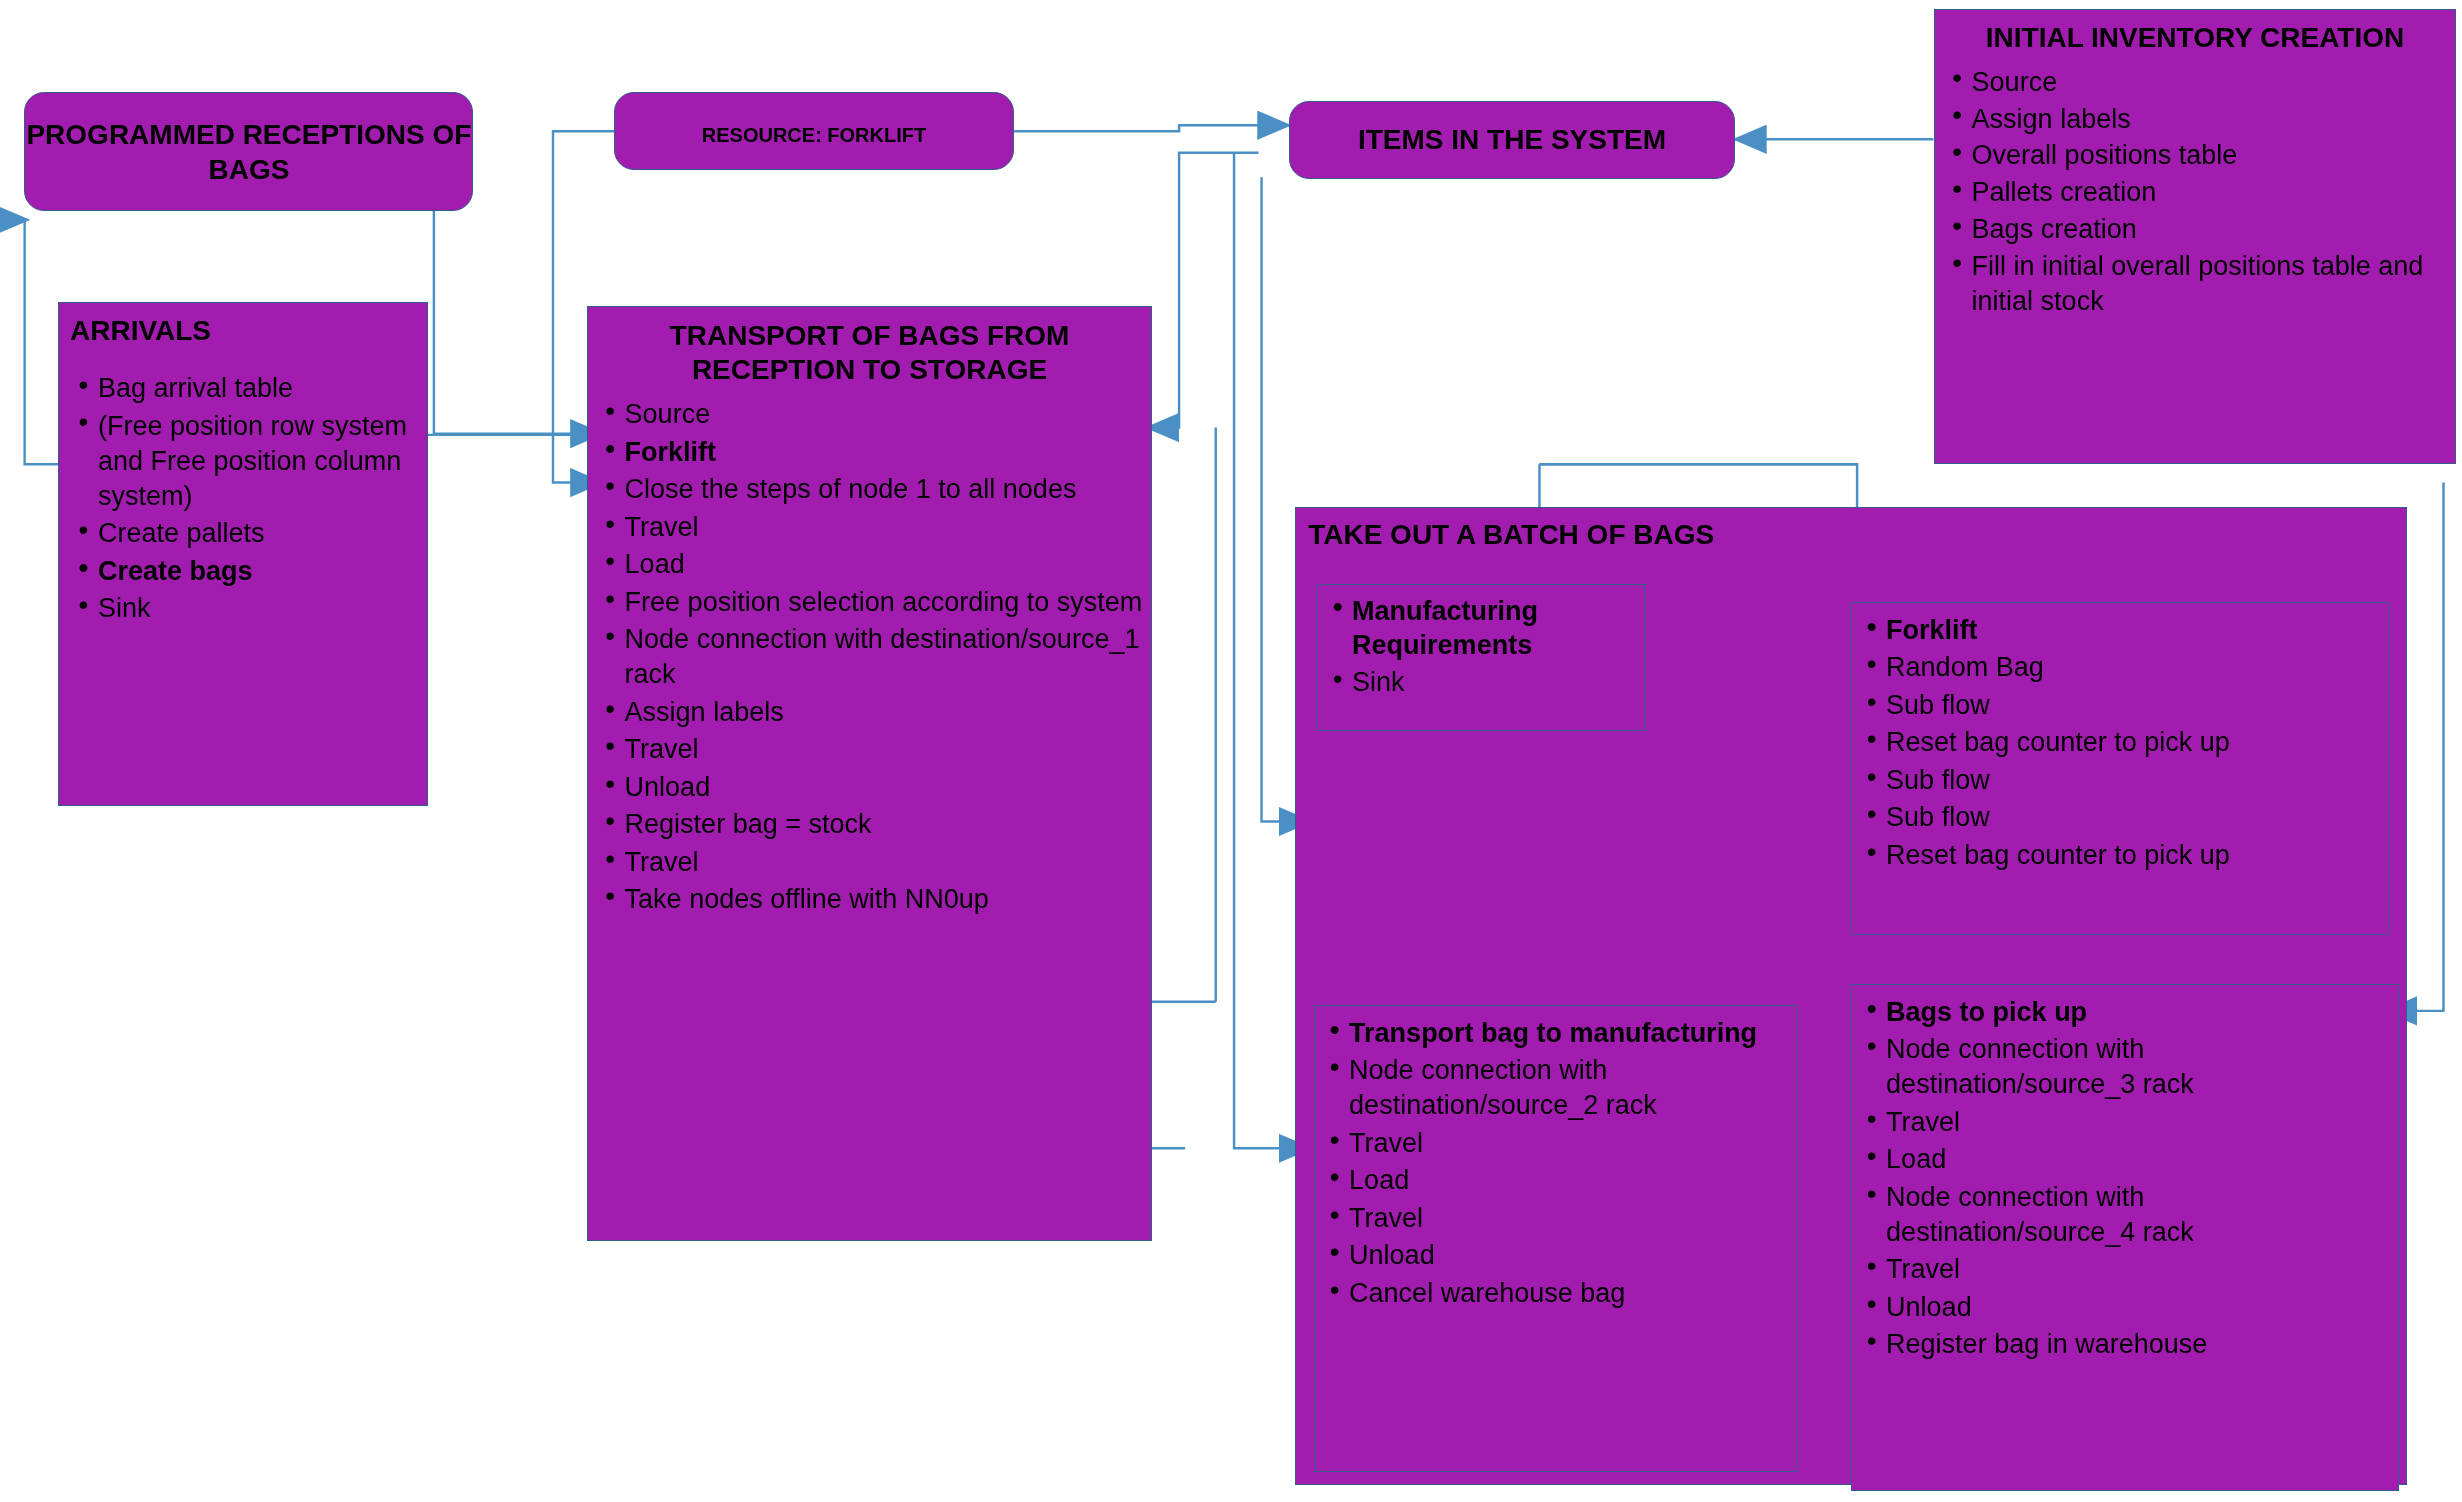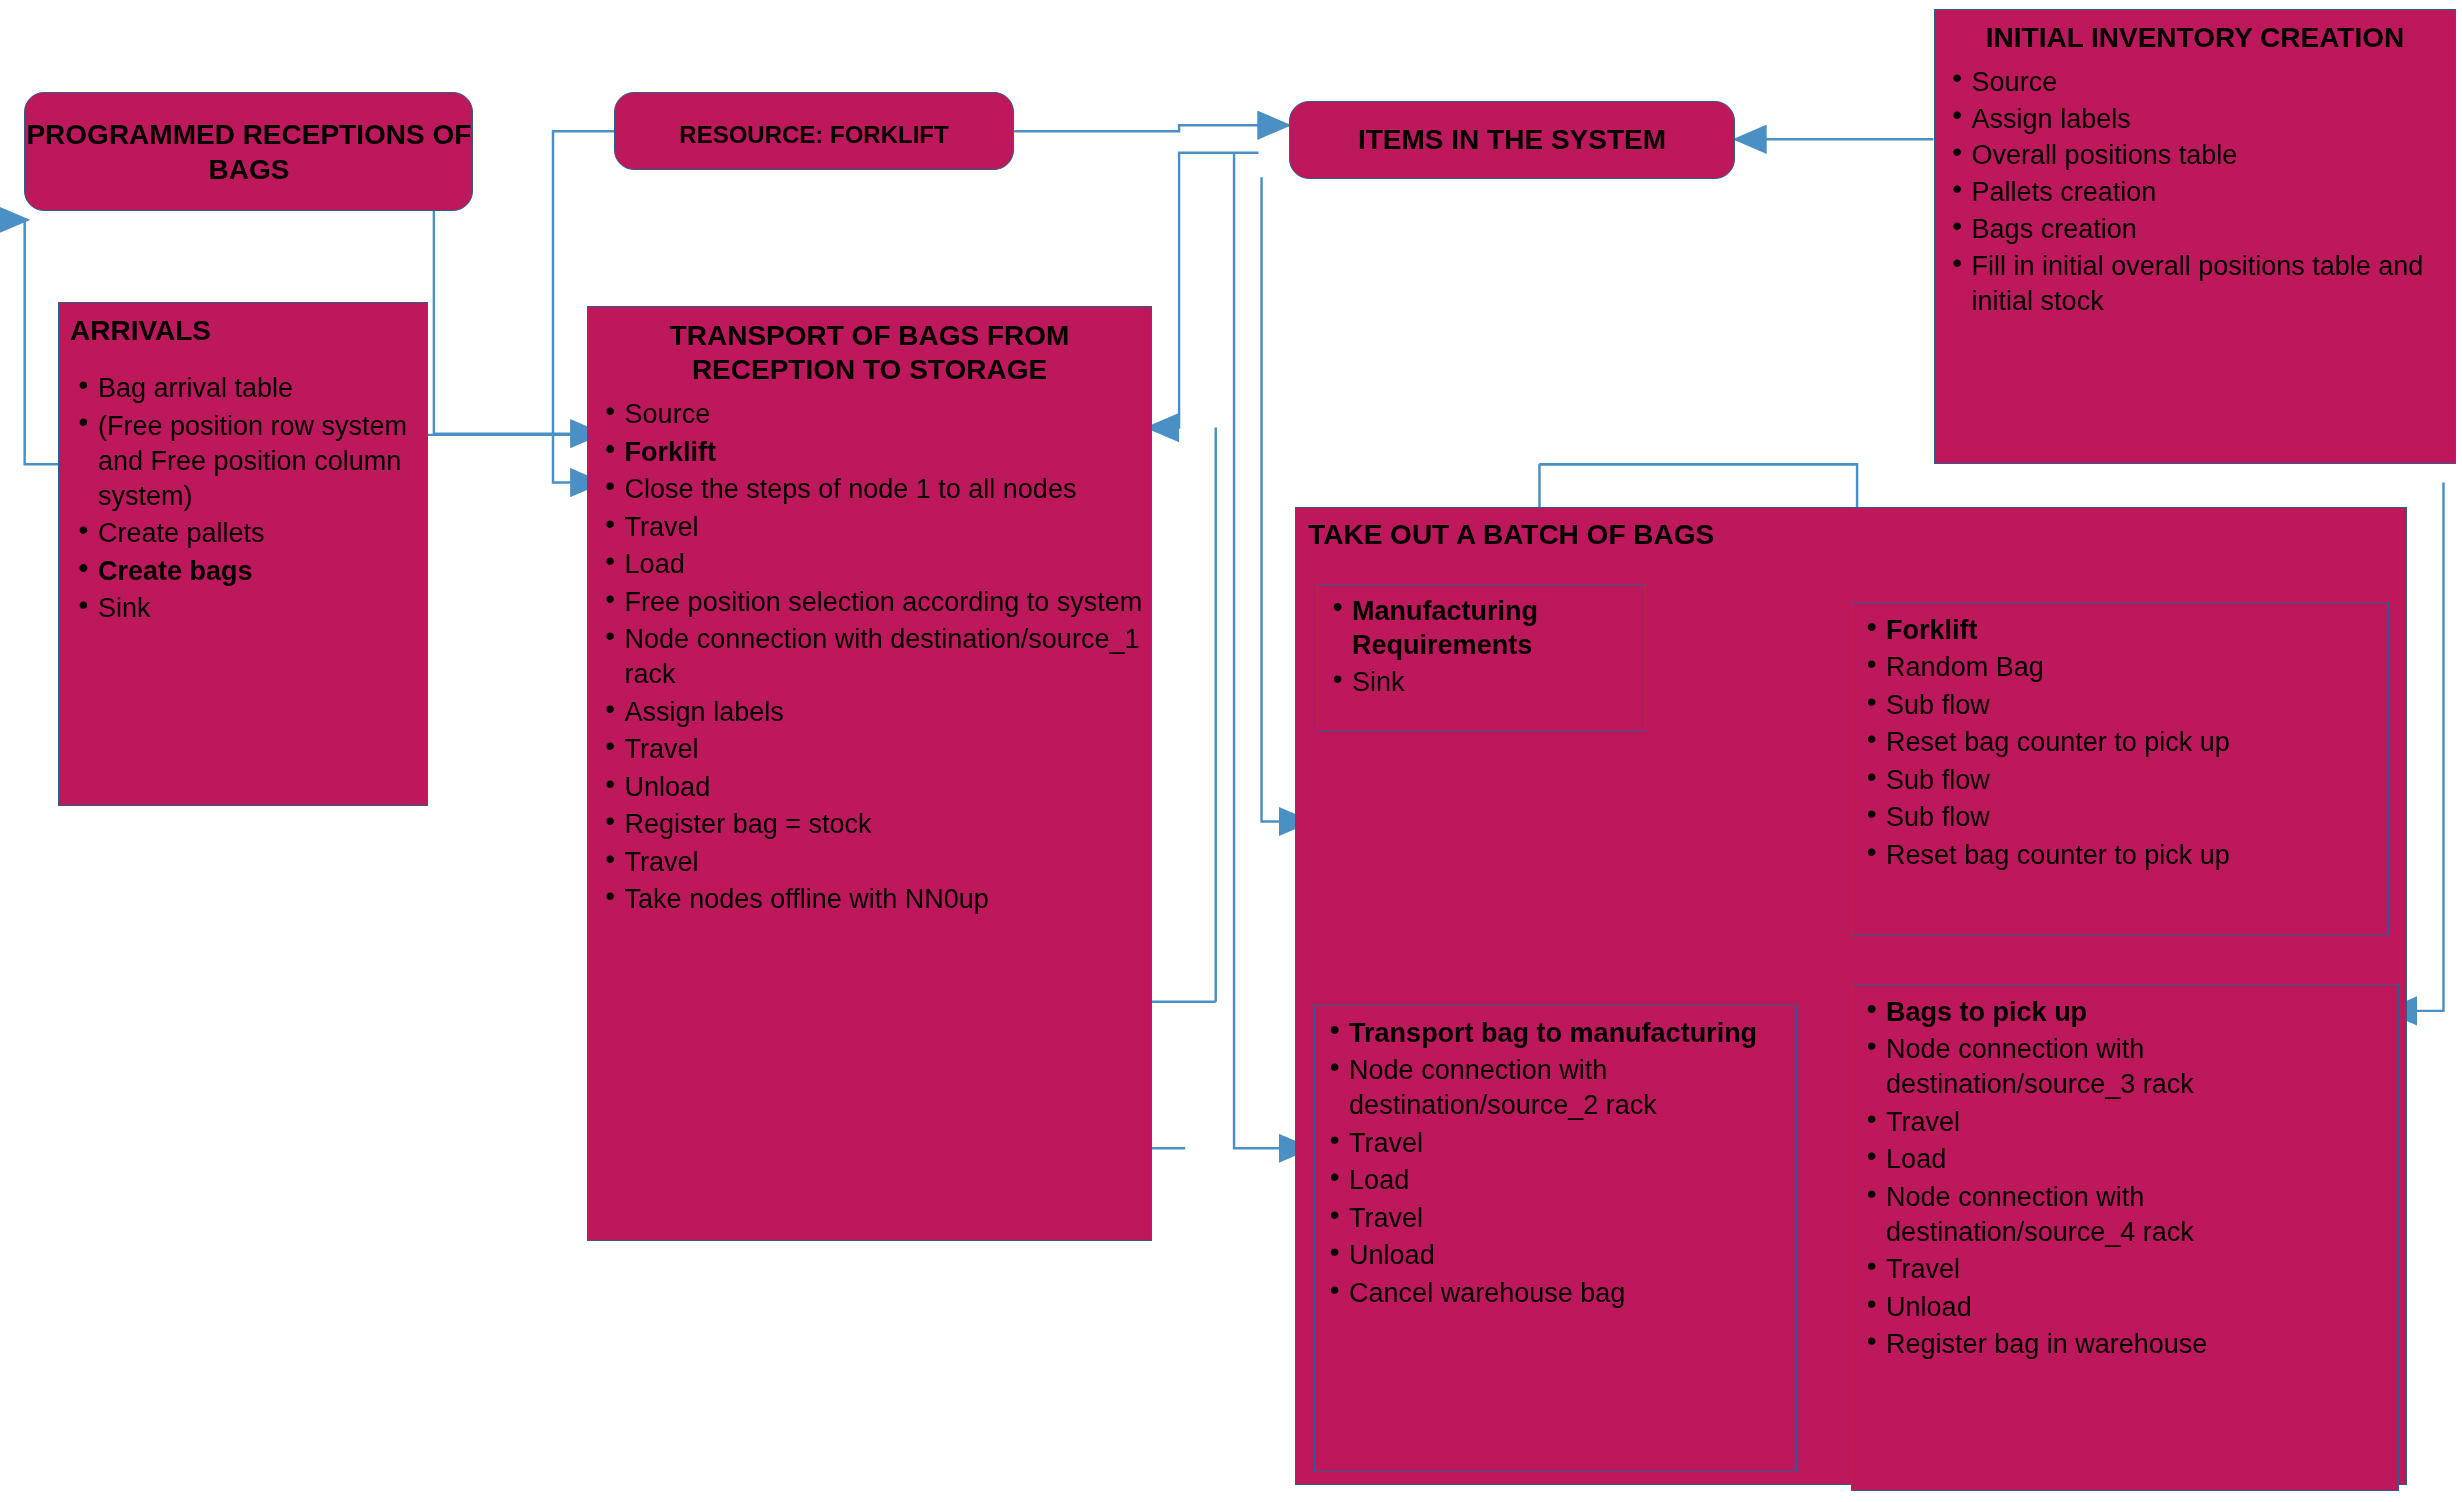--- a/index.html
+++ b/index.html
@@ -1,19 +1,19 @@
 <!DOCTYPE html>
 <html style="font-size:9.8px"><head>
 <meta charset="utf-8">
 <style>
   html,body{margin:0;padding:0;background:#ffffff;}
   body{font-family:"Liberation Sans", sans-serif;color:#000;}
   #canvas{position:relative;width:2462px;height:1502px;background:#fff;overflow:hidden;}
 
-  .box{position:absolute;box-sizing:border-box;border:1.2px solid #2e5f88;background:#be185d;}
+  .box{position:absolute;box-sizing:border-box;border:1.2px solid #2e5f88;background:#a21caf;}
   .box.rounded{border-radius:20px;}
   .box .title{font-weight:bold;text-align:center;}
   .box .title.left{text-align:left;}
 
   ul.bul{list-style:none;margin:0;padding:0;}
   ul.bul li{position:relative;padding-left:28px;margin:0 0 2.4px 0;}
   ul.bul li:before{content:"\2022";position:absolute;left:8.6px;top:-1.2px;font-size:28px;line-height:1.05;}
   ul.bul li.b{font-weight:bold;}
 
   svg.wires{position:absolute;left:0;top:0;width:2462px;height:1502px;pointer-events:none;}
@@ -75,21 +75,21 @@
     <path class="wire" d="M1990,1640 L1990,700"></path>
 
     <path class="wire" d="M1880,1880 L1940,1880 L1940,1880"></path>
   </svg>
 
   <div class="box rounded" style="left:24.4px;top:92px;width:449px;height:119px;display:flex;align-items:center;justify-content:center;">
     <div class="title" style="font-size:28px;line-height:1.25;">PROGRAMMED RECEPTIONS OF BAGS</div>
   </div>
 
   <div class="box rounded" style="left:614px;top:92px;width:400px;height:78px;display:flex;align-items:center;justify-content:center;">
-    <div class="title" style="font-size:24px;margin-top:8px;">RESOURCE: FORKLIFT</div>
+    <div class="title" style="font-size:20px;margin-top:8px;">RESOURCE: FORKLIFT</div>
   </div>
 
   <div class="box rounded" style="left:1289px;top:101px;width:446px;height:78px;display:flex;align-items:center;justify-content:center;">
     <div class="title" style="font-size:28px;">ITEMS IN THE SYSTEM</div>
   </div>
 
   <div class="box" style="left:1934px;top:9.2px;width:522px;height:455px;padding:11px 8.6px 6.1px 8.6px;">
     <div class="title" style="font-size:28px;line-height:1.2;">INITIAL INVENTORY CREATION</div>
     <ul class="bul" style="font-size:27px;line-height:1.28;margin-top:9.8px;">
       <li>Source</li>

